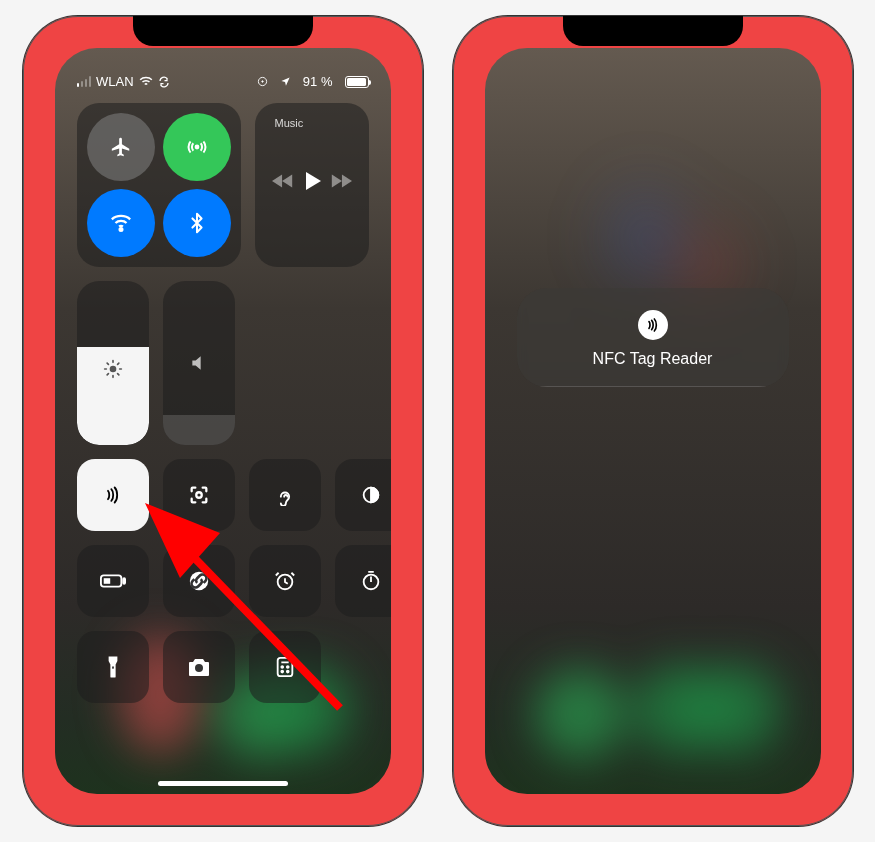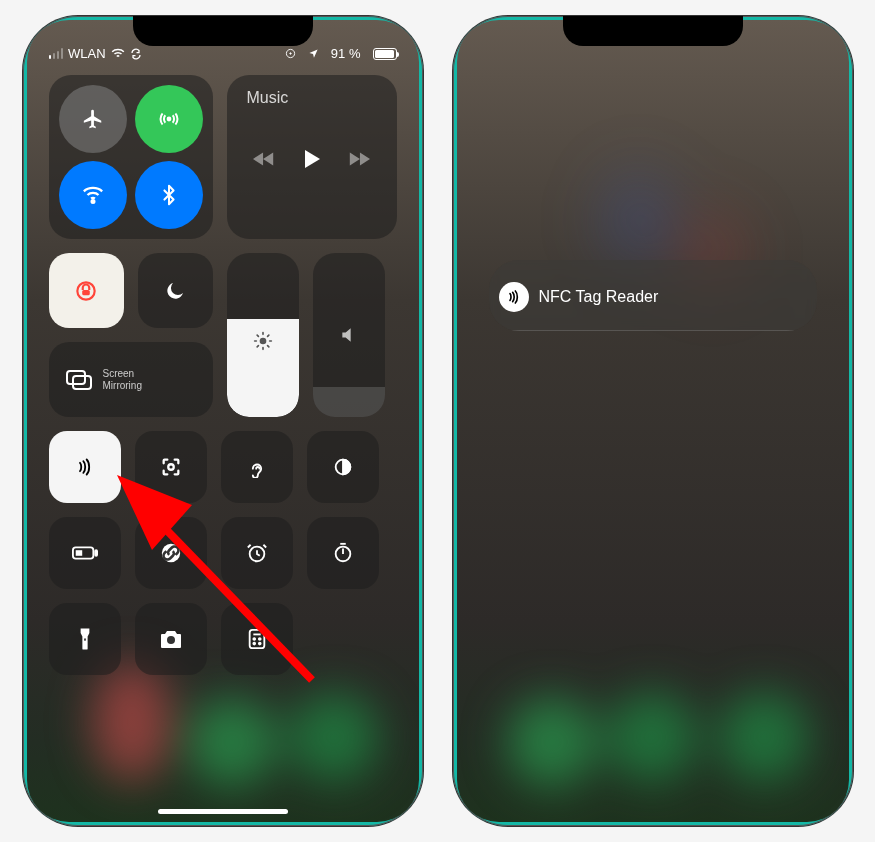--- a/index.html
+++ b/index.html
@@ -11,23 +11,23 @@
     align-items: center;
     width: 875px;
     height: 842px;
     gap: 30px;
     padding: 10px;
   }
 
   .phone {
     width: 400px;
     height: 810px;
-    background: #14b8a6;
+    background: #ef4444;
     border-radius: 55px;
-    padding: 4px;
+    padding: 32px;
     position: relative;
     box-shadow: 0 0 0 1px #333, inset 0 0 0 1px #555;
   }
 
   .screen {
     width: 100%;
     height: 100%;
     border-radius: 42px;
     overflow: hidden;
     position: relative;
@@ -109,21 +109,21 @@
   }
 
   .conn-tile { width:164px; height:164px; padding:10px; display:grid; grid-template-columns:1fr 1fr; grid-template-rows:1fr 1fr; gap:8px; }
   .conn-btn { border-radius:50%; display:flex; align-items:center; justify-content:center; }
   .conn-btn.grey { background: rgba(130,130,130,.55);}
   .conn-btn.green { background: #34c759;}
   .conn-btn.blue { background: #007aff;}
   .ic { width:22px; height:22px; display:block;}
 
   .music-tile { flex:1; height:164px; padding:14px; color:#fff; display:flex; flex-direction:column; gap:18px;}
-  .music-tile .label { font-size:16px; opacity:.8; padding-left:6px;}
+  .music-tile .label { font-size:11px; opacity:.8; padding-left:6px;}
   .music-controls { display:flex; align-items:center; justify-content:space-around; margin-top:22px;}
 
   .small-row { display:flex; gap:14px;}
   .lock-tile { width:75px; height:75px; border-radius:20px; background:#f3f1ea; display:flex; align-items:center; justify-content:center;}
   .dnd-tile { width:75px; height:75px; border-radius:20px; background:rgba(30,30,30,.55); display:flex; align-items:center; justify-content:center;}
 
   .mirror-tile { width:164px; height:75px; border-radius:20px; background:rgba(30,30,30,.55); display:flex; align-items:center; gap:10px; padding:0 16px;}
   .mirror-tile .txt{ font-size:10px; color:rgba(255,255,255,.75); line-height:1.15;}
 
   .slider-tile { width:72px; height:164px; border-radius:22px; background:rgba(30,30,30,.55); display:flex; flex-direction:column; justify-content:flex-end; overflow:hidden; position:relative;}
@@ -162,21 +162,21 @@
     right: 32px;
     top: 240px;
     border-radius: 30px;
     background: rgba(60,58,55,.6);
     backdrop-filter: blur(5px);
     color: #fff;
     overflow: hidden;
   }
   .nfc-card-header {
     display: flex;
-    flex-direction: row;
+    flex-direction: column;
     align-items: center;
     gap: 10px;
     padding: 22px 10px 18px;
     border-bottom: 1px solid rgba(255,255,255,.15);
   }
   .nfc-card-header .circle-ic{
     width:30px; height:30px; border-radius:50%; background:#fff; display:flex; align-items:center; justify-content:center;
   }
   .nfc-card-body{
     display:flex; flex-direction:column; align-items:center; gap:18px;
@@ -289,46 +289,20 @@
               </svg>
             <svg width="22" height="18" viewBox="0 0 24 18" fill="rgba(255,255,255,.45)">
                 <path d="M2 2 L13 9 L2 16 Z"></path>
                 <path d="M13 2 L24 9 L13 16 Z"></path>
               </svg>
           </div>
         </div>
       </div>
 
       <div class="row">
-        <div class="small-row" style="flex-direction:column;">
-          <div class="small-row">
-            <div class="lock-tile">
-              <svg width="26" height="26" viewBox="0 0 24 24" fill="none" stroke="#ff453a" stroke-width="2">
-                  <circle cx="12" cy="12" r="8"></circle>
-                  <path d="M9 11V9a3 3 0 0 1 6 0v2"></path>
-                  <rect x="8.5" y="11" width="7" height="5" rx="1.5" fill="#ff453a" stroke="none"></rect>
-                </svg>
-            </div>
-            <div class="dnd-tile">
-              <svg width="24" height="24" viewBox="0 0 24 24" fill="#fff">
-                  <path d="M20 14A8 8 0 1 1 10 4a7 7 0 0 0 10 10z"></path>
-                </svg>
-            </div>
-          </div>
-          <div class="mirror-tile">
-            <svg width="28" height="22" viewBox="0 0 28 22" fill="none" stroke="#fff" stroke-width="2">
-                <rect x="2" y="2" width="18" height="13" rx="3"></rect>
-                <rect x="8" y="7" width="18" height="13" rx="3"></rect>
-              </svg>
-            <div class="txt">
-              <span>Screen</span><br>
-              <span>Mirroring</span>
-            </div>
-          </div>
-        </div>
 
         <div class="slider-tile">
           <div class="brightness-fill">
             <svg width="20" height="20" viewBox="0 0 24 24" fill="#555">
                 <circle cx="12" cy="12" r="4"></circle>
                 <g stroke="#555" stroke-width="2" stroke-linecap="round">
                   <line x1="12" y1="2" x2="12" y2="4"></line>
                   <line x1="12" y1="20" x2="12" y2="22"></line>
                   <line x1="2" y1="12" x2="4" y2="12"></line>
                   <line x1="20" y1="12" x2="22" y2="12"></line>

